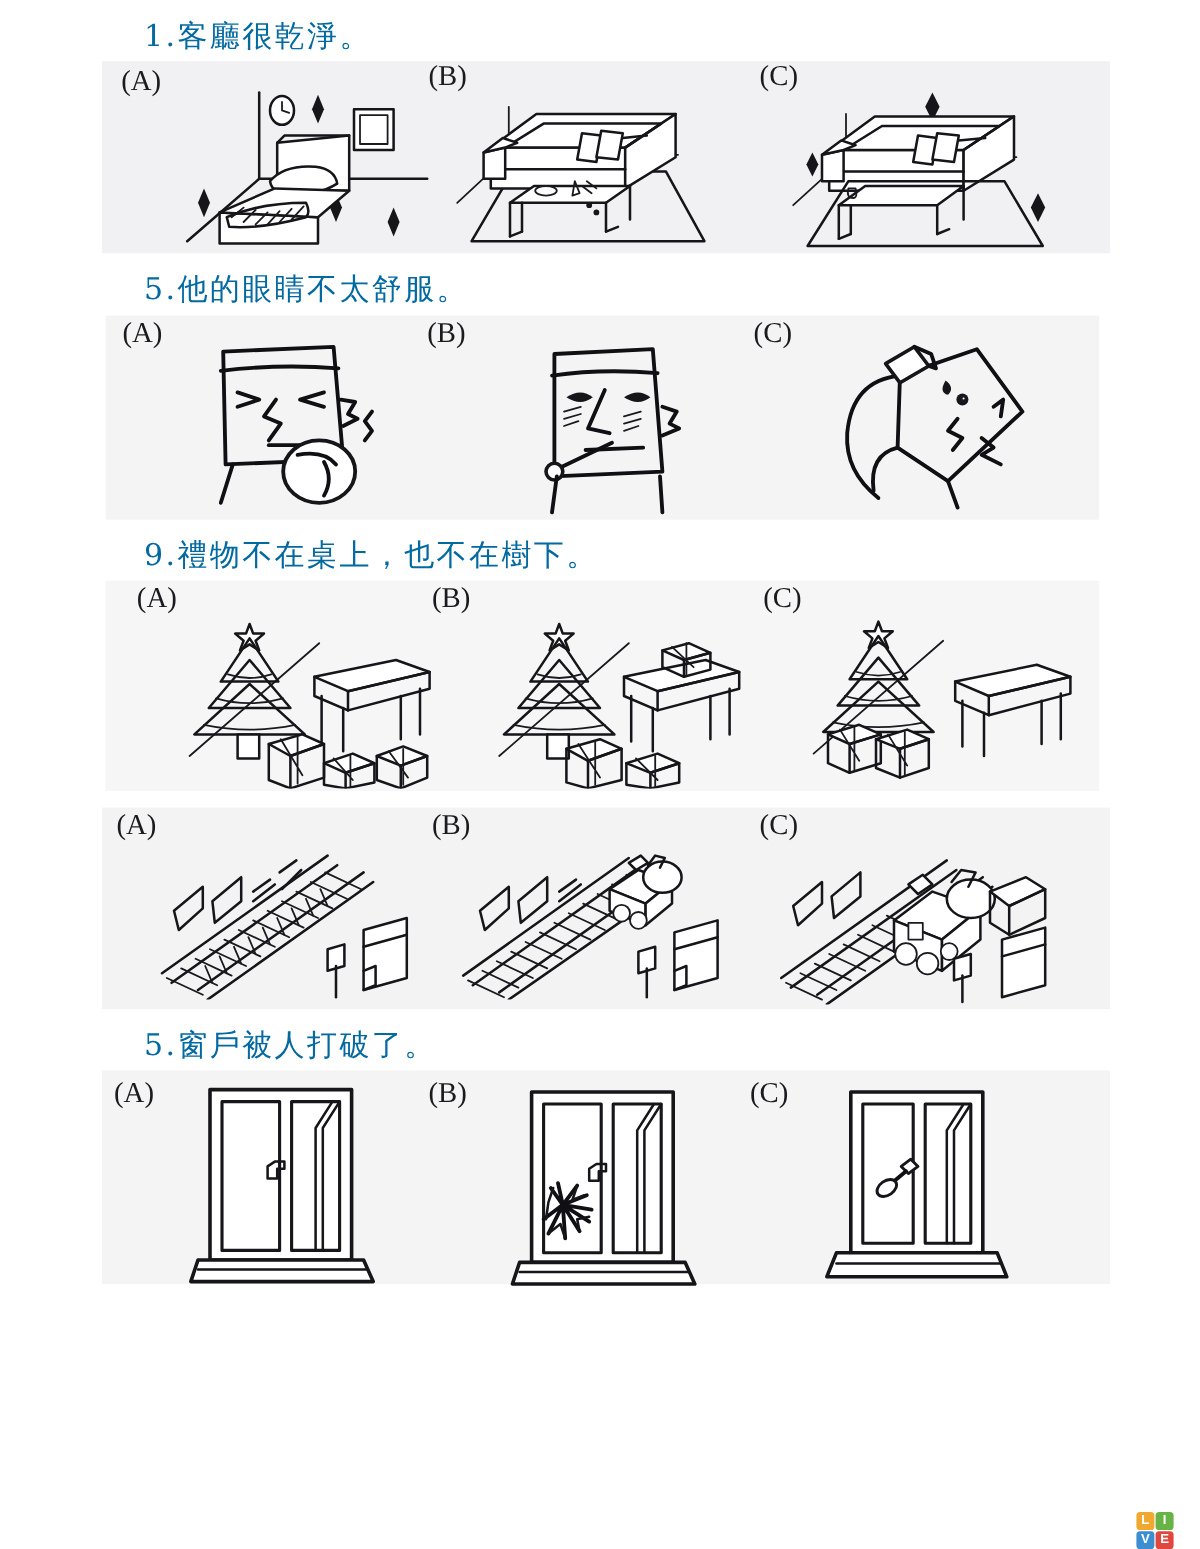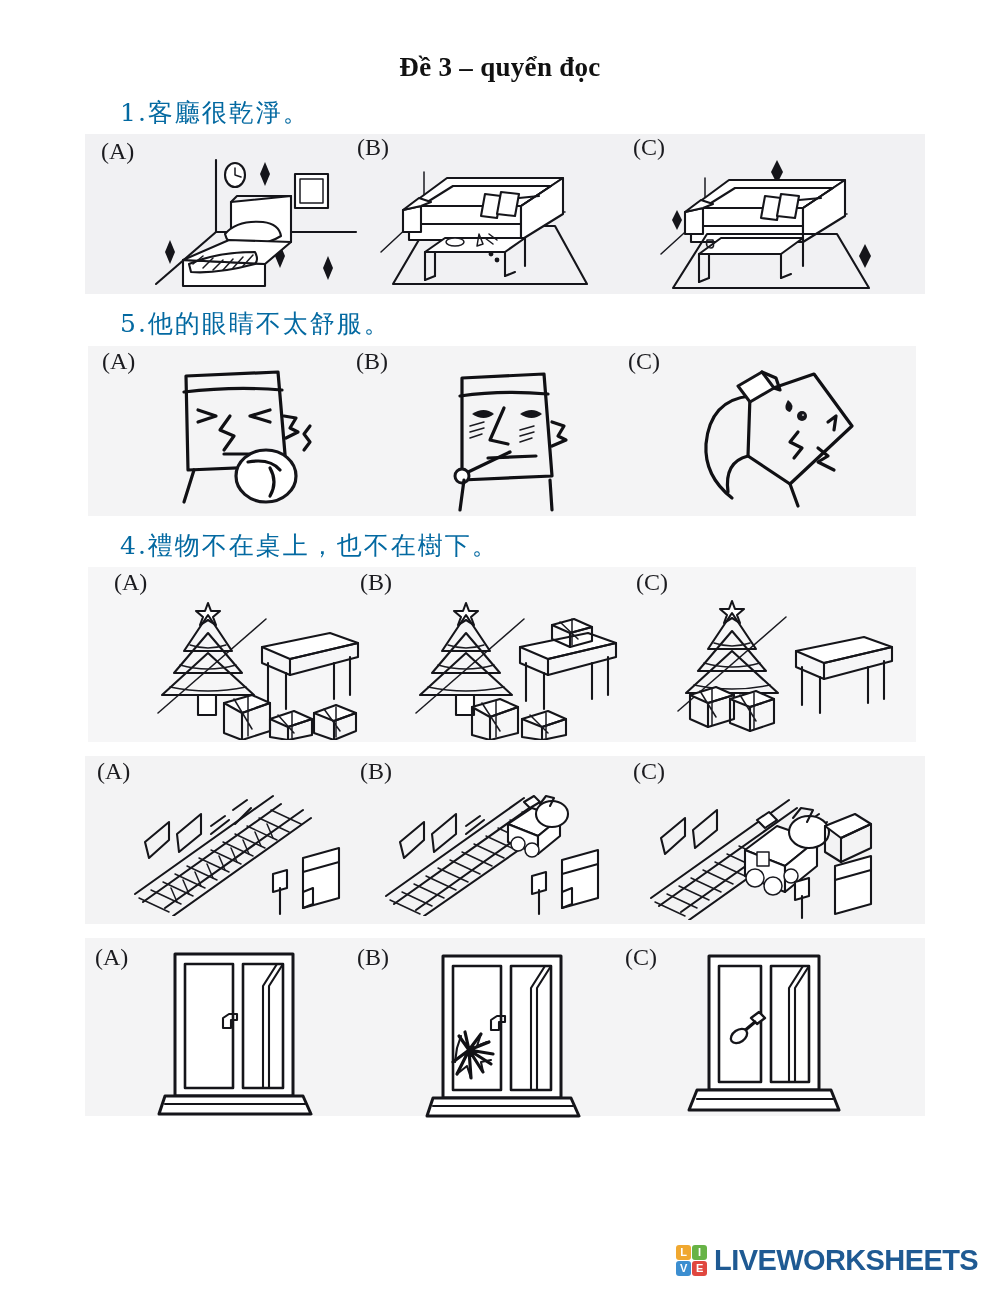--- a/index.html
+++ b/index.html
@@ -94,21 +94,20 @@
     letter-spacing:-0.6px;
     color:#1f5a93;
     margin-left:3px;
   }
 </style>
 </head>
 <body>
 
 <div class="page">
 
-  <div class="title">Đề 3 – quyển đọc</div>
 
   <div class="qblock">
     <div class="qtext">1.客廳很乾淨。</div>
     <div class="strip q1">
 
       <div class="opt" style="left:0;width:275px;">
         <div class="optlabel" style="left:16px;top:4px;">(A)</div>
         <div class="art" style="left:28px;top:18px;">
           <svg width="250" height="140" viewBox="0 0 250 140">
 
@@ -304,21 +303,21 @@
             <path class="ink-thick" d="M142 88 L152 96 L142 102 L158 110"></path>
 
             <path class="ink-thick" d="M114 124 L122 146"></path>
           </svg>
         </div>
       </div>
     </div>
   </div>
 
   <div class="qblock">
-    <div class="qtext">4.禮物不在桌上，也不在樹下。</div>
+    <div class="qtext">9.禮物不在桌上，也不在樹下。</div>
     <div class="strip q3">
 
       <div class="opt" style="left:0;width:275px;">
         <div class="optlabel" style="left:26px;top:2px;">(A)</div>
         <div class="art" style="left:56px;top:18px;">
           <svg width="220" height="155" viewBox="0 0 220 155">
 
             <path class="ink-thin" d="M14 128 L122 34"></path>
 
             <path class="fillw" d="M64 18 L67 26 L76 26 L69 32 L72 40 L64 35 L56 40 L59 32 L52 26 L61 26 Z"></path>
@@ -520,20 +519,21 @@
 
             <path class="fillw" d="M186 86 L222 76 L222 124 L186 134 Z"></path>
             <path class="ink" d="M186 100 L222 90"></path>
           </svg>
         </div>
       </div>
     </div>
   </div>
 
   <div class="qblock">
+    <div class="qtext">5.窗戶被人打破了。</div>
     <div class="strip q5">
 
       <div class="opt" style="left:0;width:278px;">
         <div class="optlabel" style="left:10px;top:6px;">(A)</div>
         <div class="art" style="left:72px;top:10px;">
           <svg width="160" height="168" viewBox="0 0 160 168">
 
             <path class="fillw" d="M18 6 L136 6 L136 148 L18 148 Z" style="stroke-width:3"></path>
 
             <path class="fillw" d="M28 16 L76 16 L76 140 L28 140 Z" style="stroke-width:2.6"></path>
@@ -591,16 +591,15 @@
     </div>
   </div>
 
   <div class="footer">
     <div class="lwtiles">
       <div class="lwtile" style="background:#f0a830;">L</div>
       <div class="lwtile" style="background:#67b346;">I</div>
       <div class="lwtile" style="background:#3c8ed0;">V</div>
       <div class="lwtile" style="background:#e0473f;">E</div>
     </div>
-    <div class="lwword">LIVEWORKSHEETS</div>
   </div>
 
 </div>
 
 </body></html>

